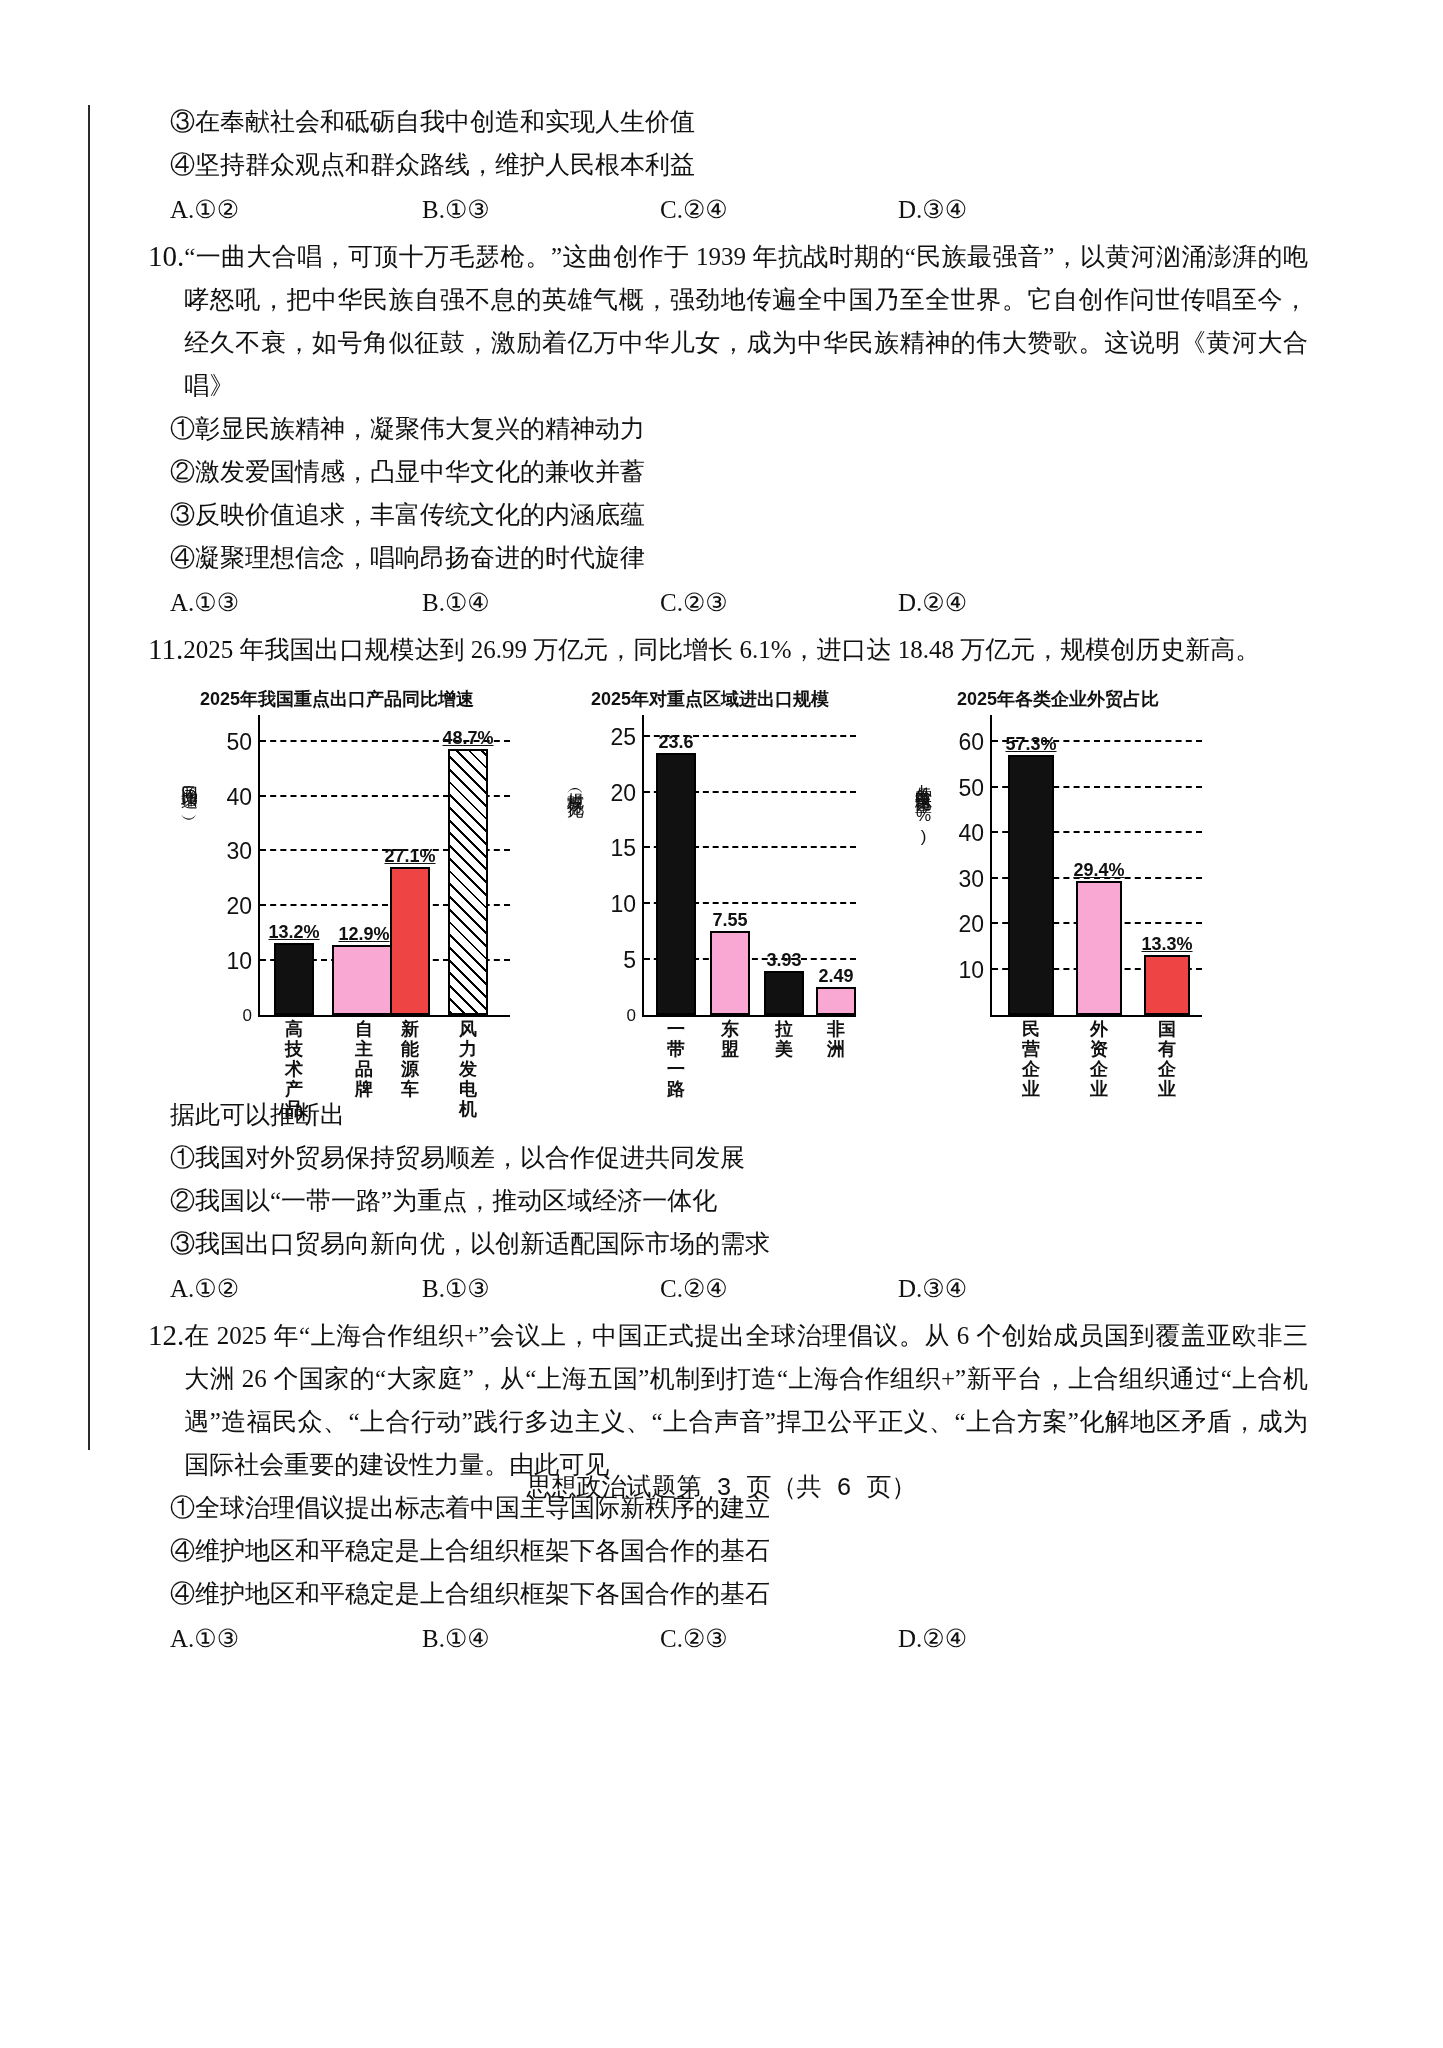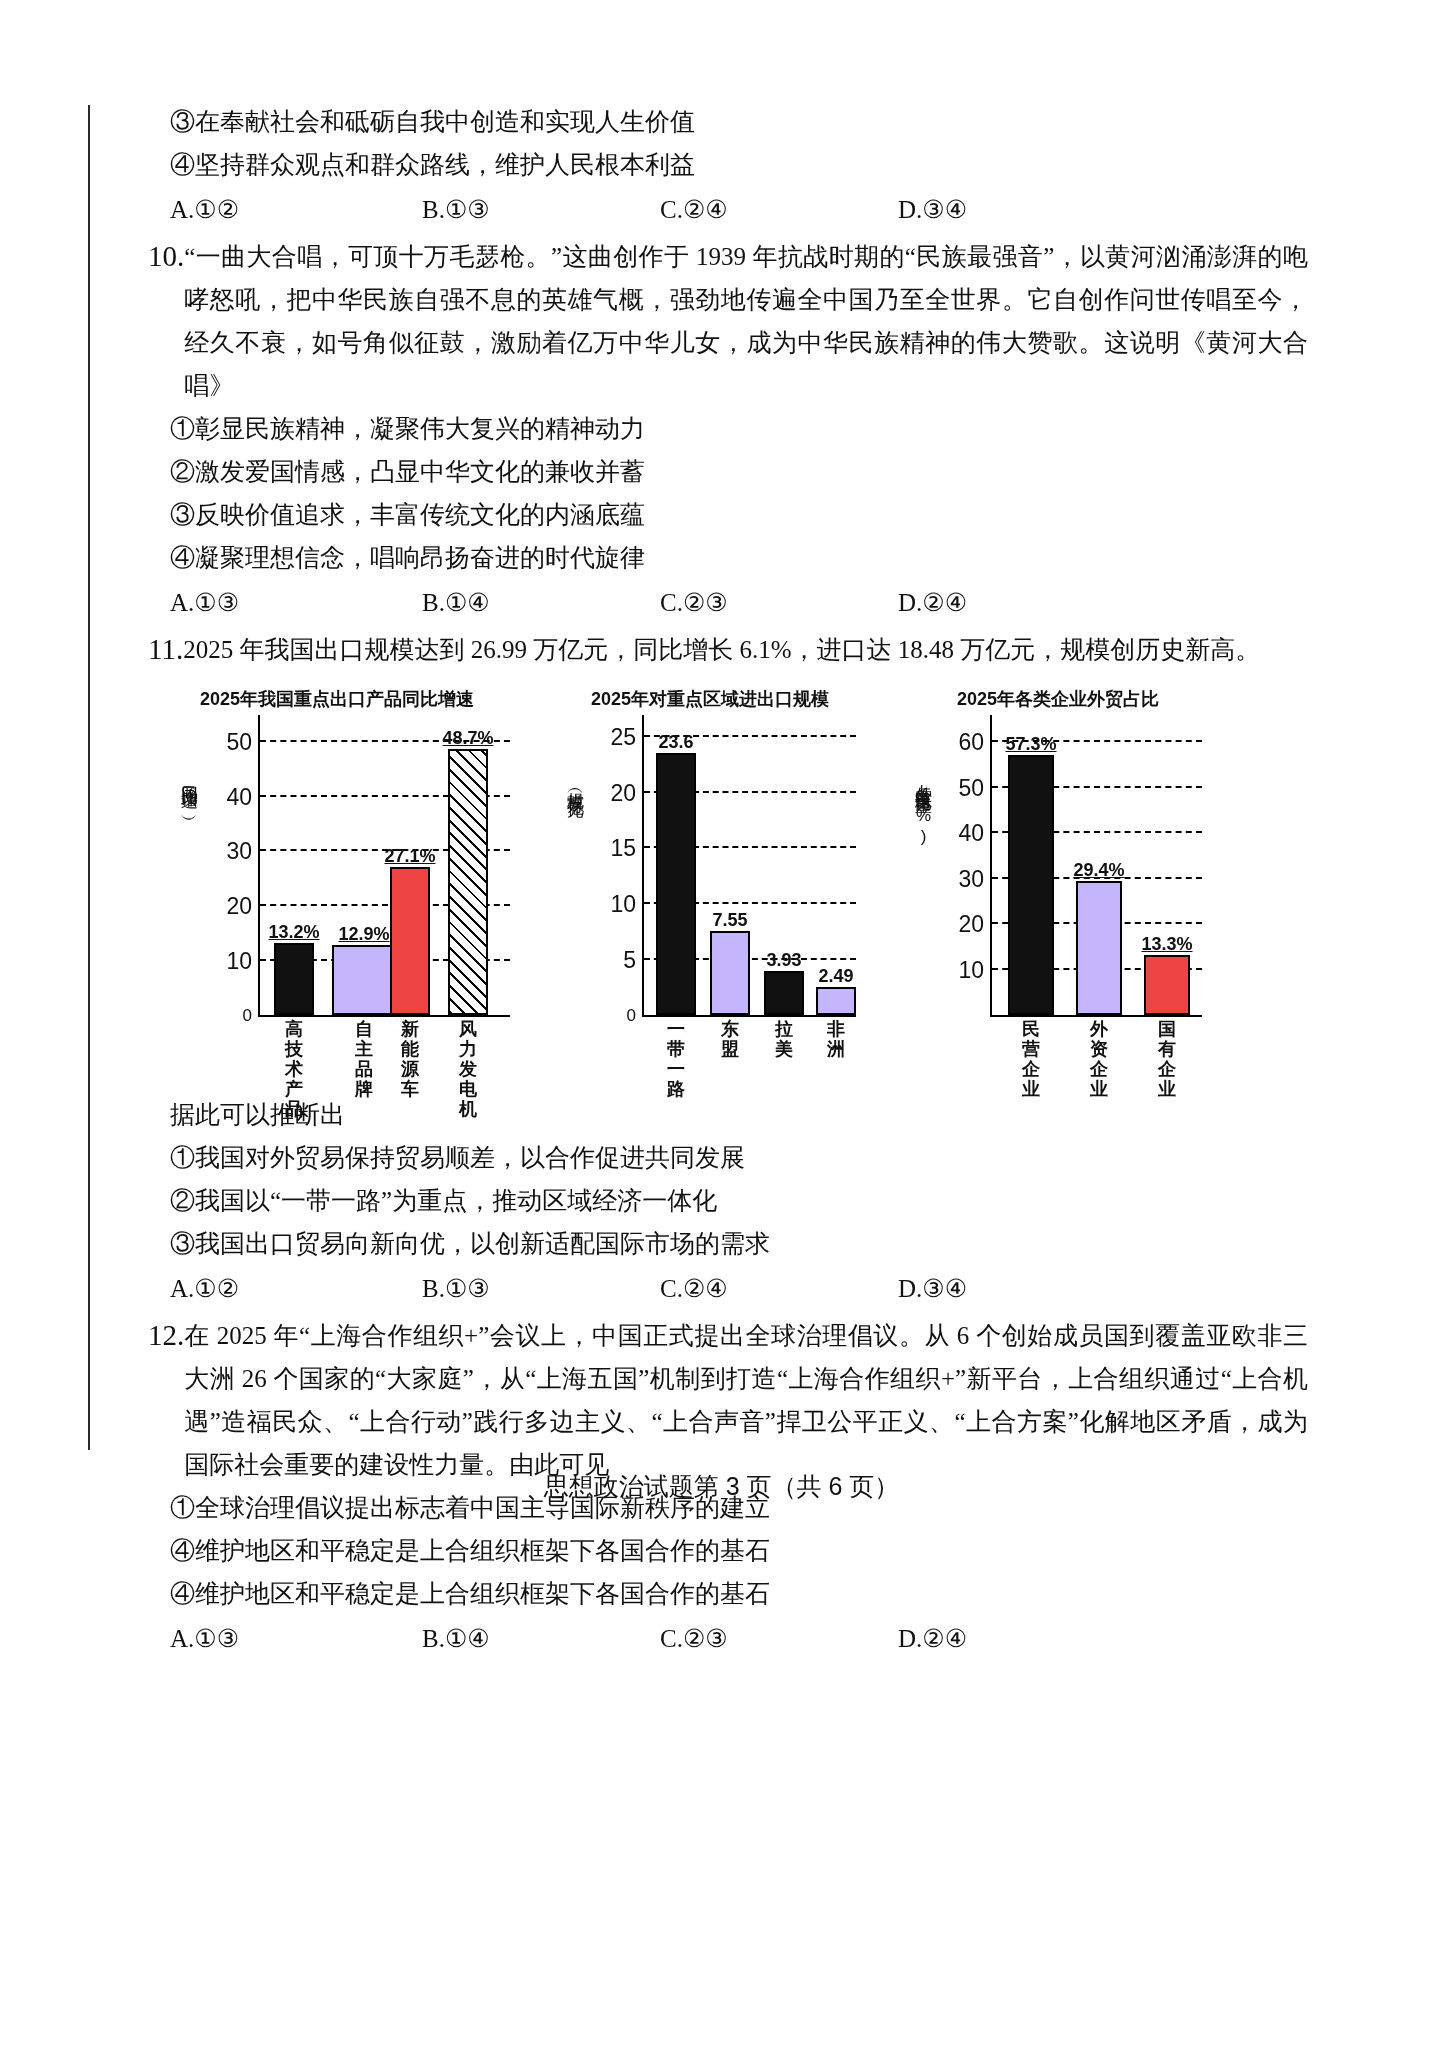--- a/index.html
+++ b/index.html
@@ -125,33 +125,33 @@
   .ylabel-v {
     position:absolute;
     font-size:17px;
     font-family:"Liberation Sans", sans-serif;
     writing-mode:vertical-rl;
     text-orientation:upright;
     letter-spacing:2px;
     white-space:nowrap;
   }
   .fill-black { background:#111; }
-  .fill-gray { background:#c4b5fd;text-decoration:underline; }
+  .fill-gray { background:#f9a8d4;text-decoration:underline; }
   .fill-white { background:#ef4444; }
   .fill-hatch {
     background:
       repeating-linear-gradient(45deg, #000 0 2px, #fff 2px 9px);
   }
   .footer {
     position:absolute;
     left:0; right:0;
     top:1470px;
     text-align:center;
     font-size:25px;
-    font-family:Liberation Sans, sans-serif;
+    font-family:Liberation Mono, monospace;
   }
   .zero-tick {
     position:absolute;
     right:100%;
     bottom:-11px;
     font-size:17px;
     font-family:"Liberation Sans", sans-serif;
     padding-right:8px;
   }
   .q-row { display:flex; }

